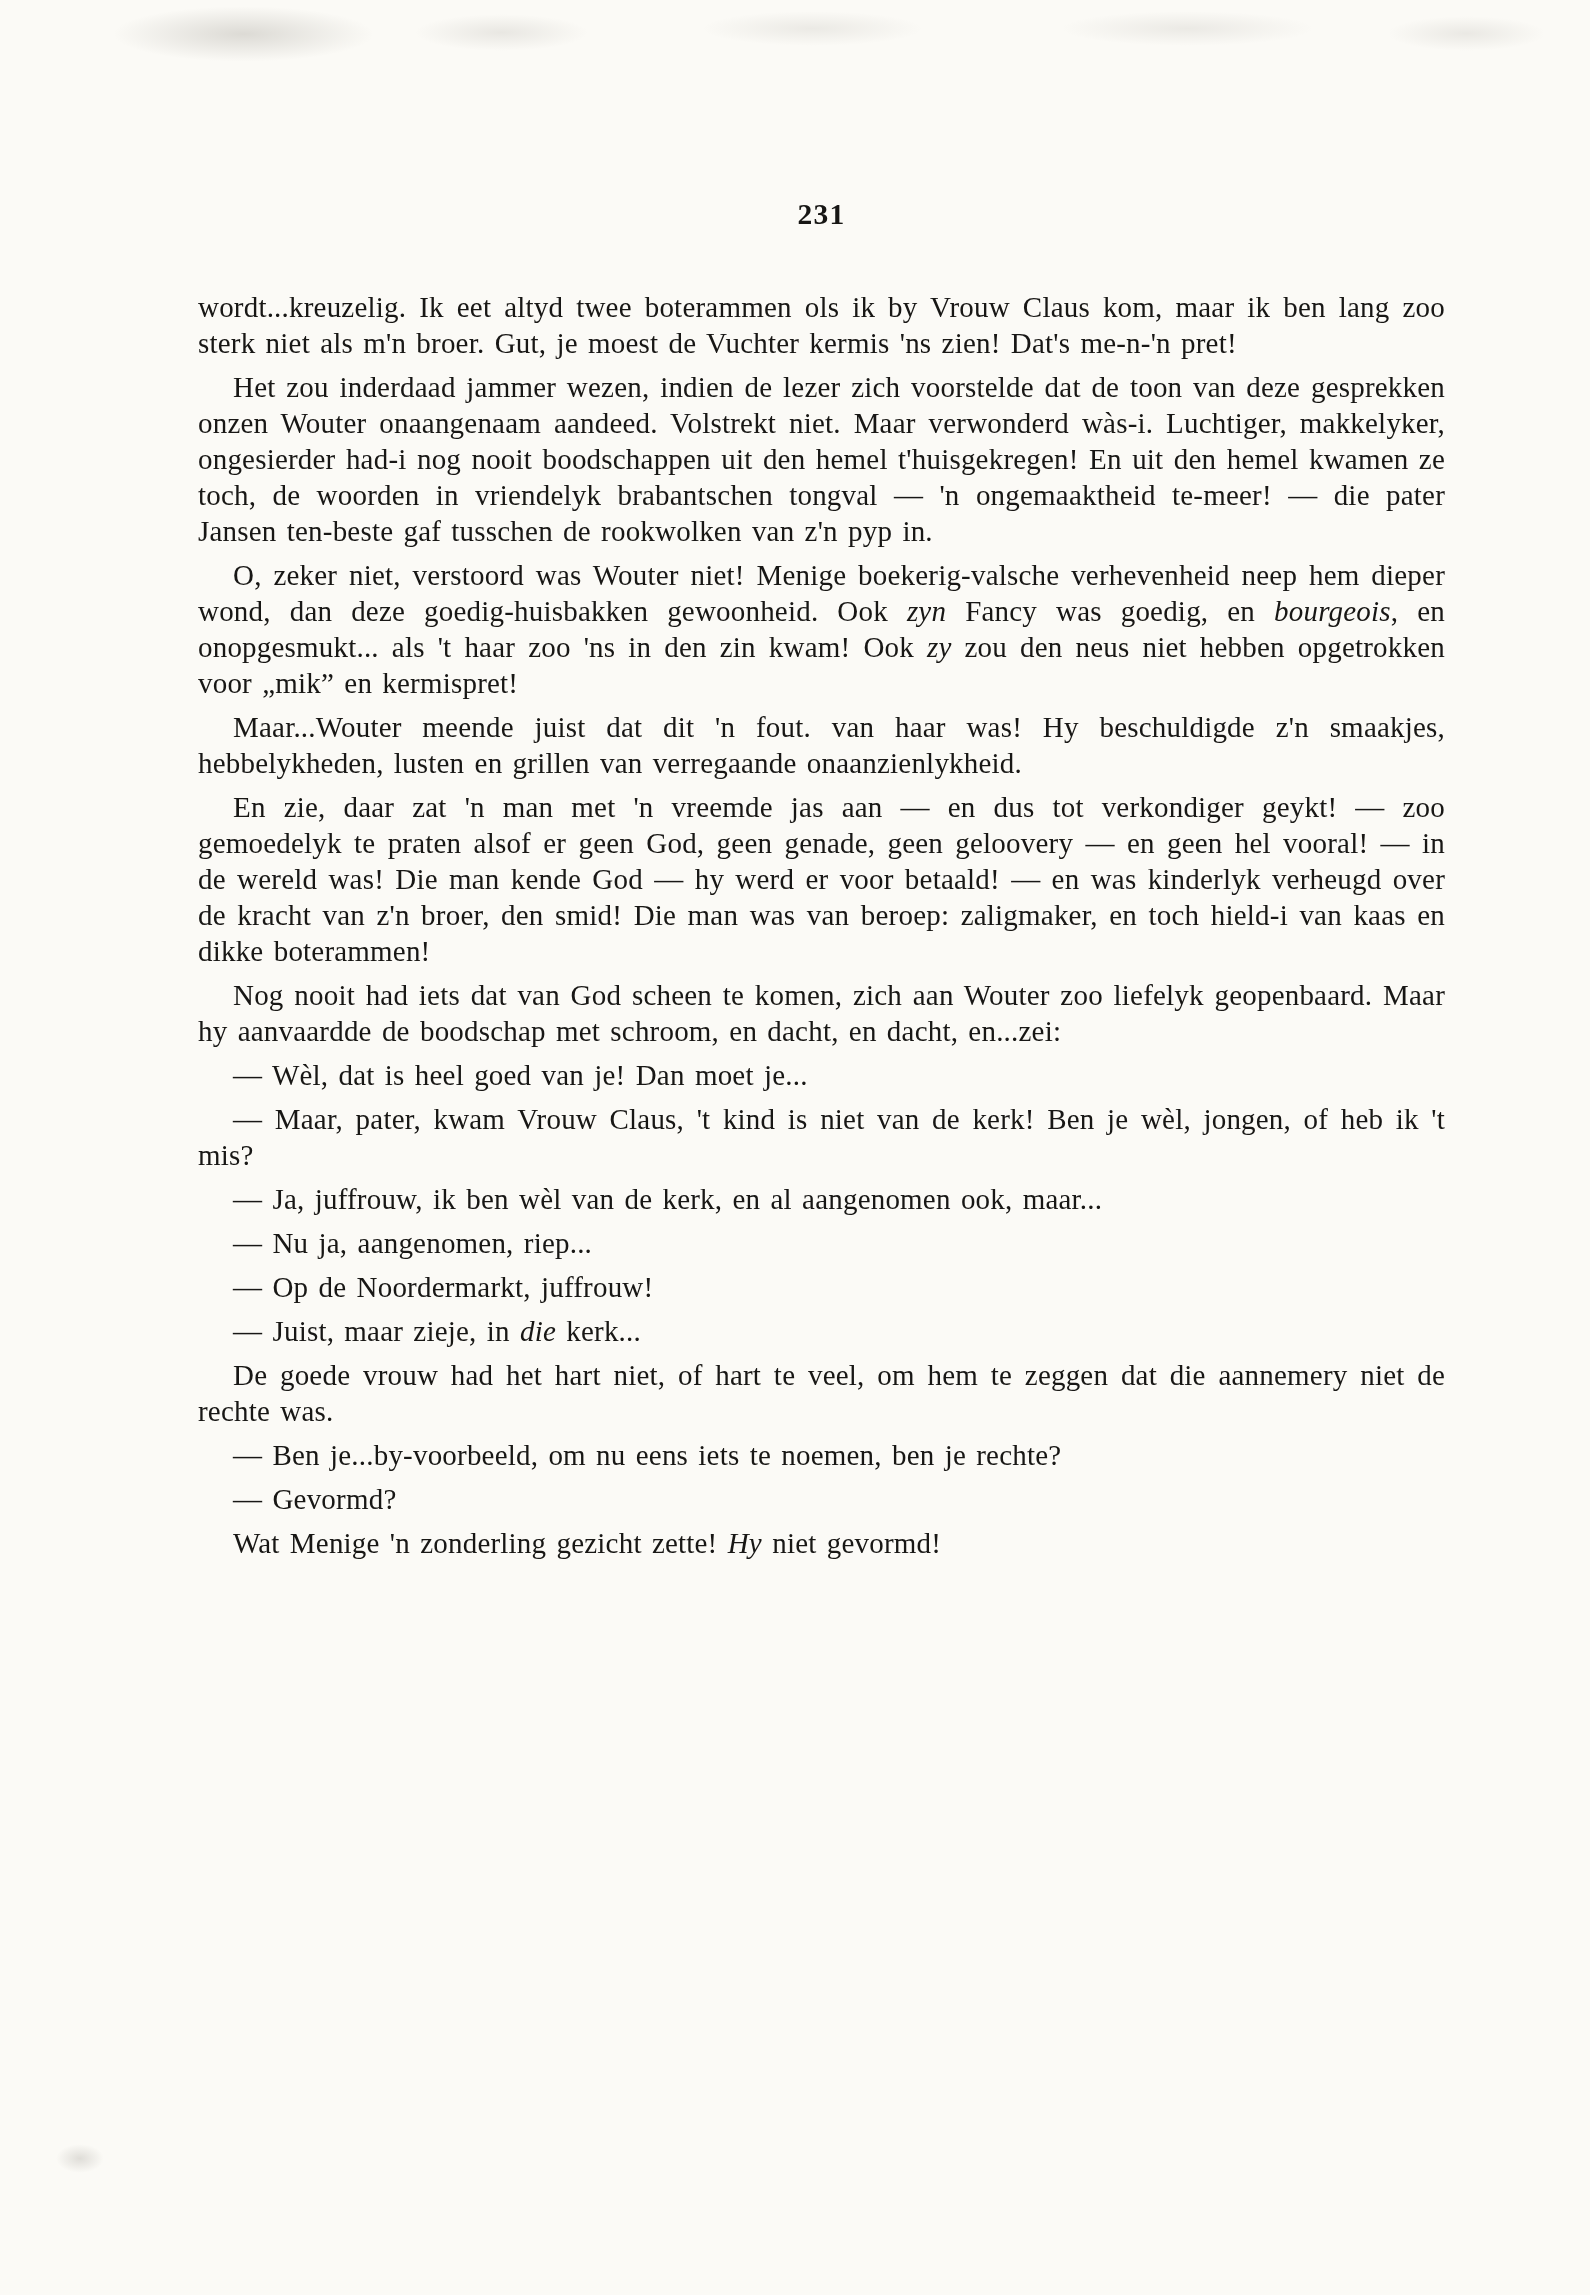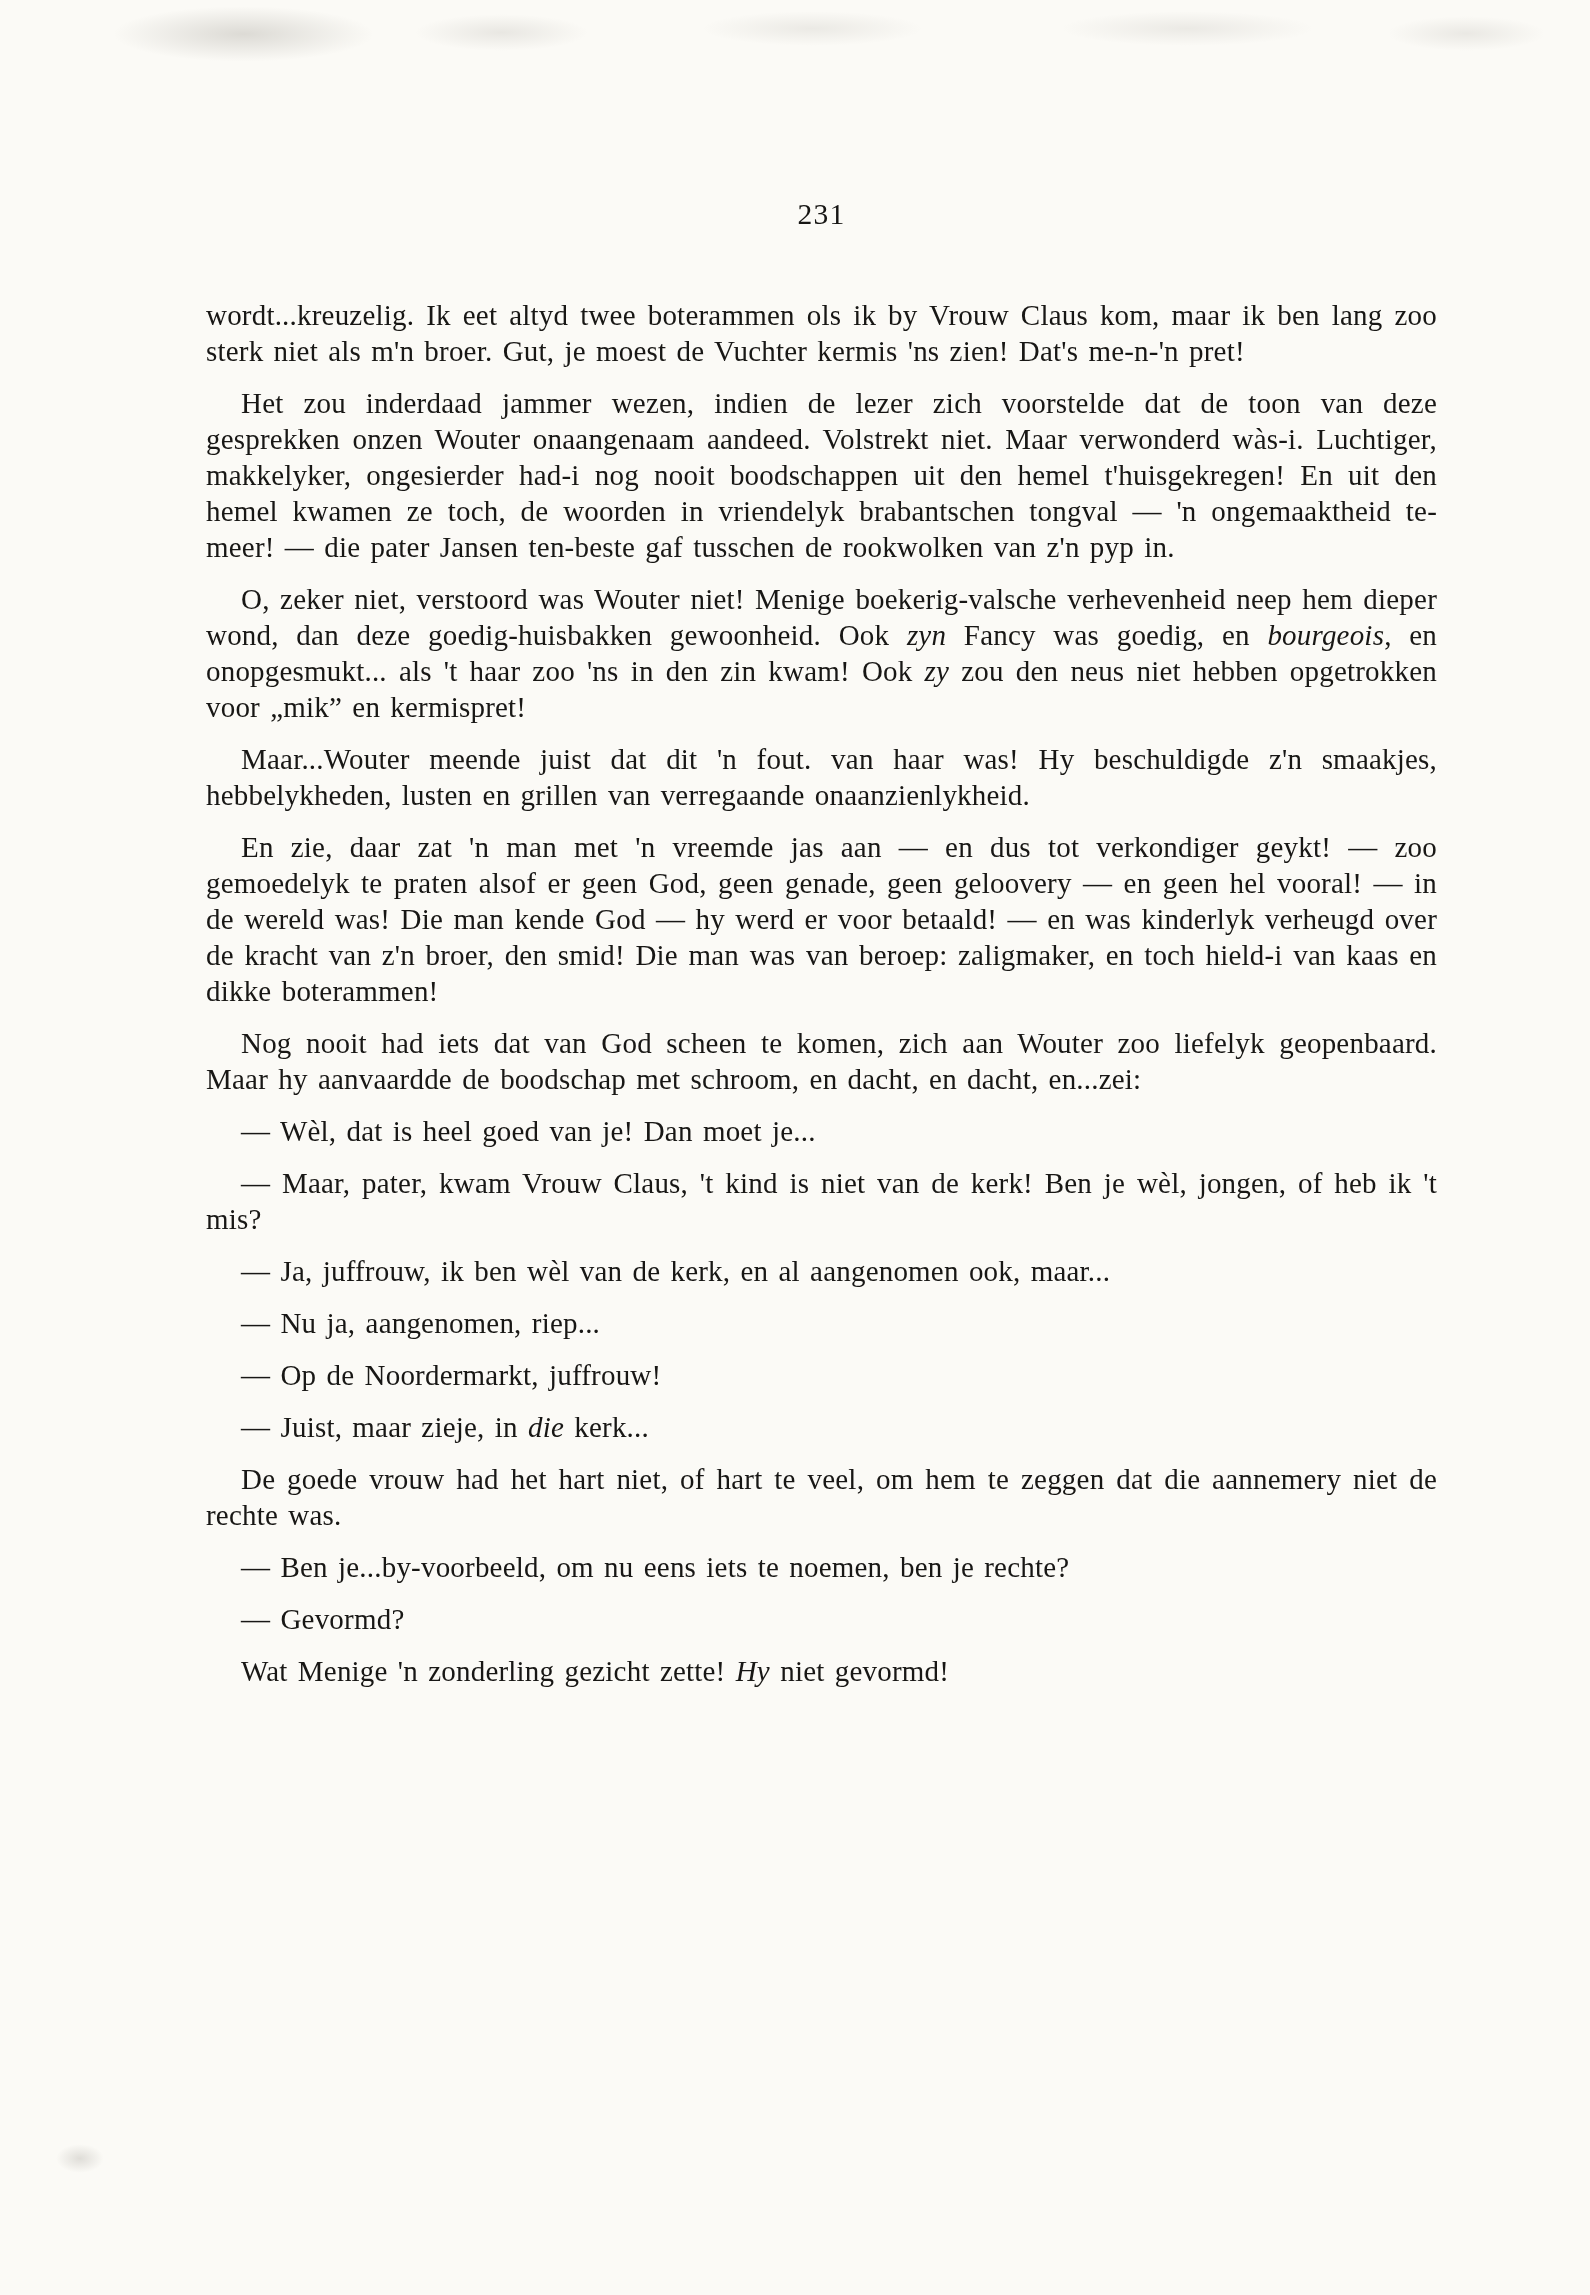--- a/index.html
+++ b/index.html
@@ -40,34 +40,35 @@
   .page-number {
     position: absolute;
     top: 196px;
     left: 190px;
     width: 1263px;
     text-align: center;
     font-size: 29.5px;
     line-height: 36px;
     letter-spacing: 1.2px;
     color: #171614;
+    font-weight: bold;
   }
   .text-block {
     position: absolute;
     top: 281px;
     left: 190px;
     width: 1263px;
     font-size: 29px;
     line-height: 36px;
     text-align: justify;
     word-spacing: 2.8px;
     letter-spacing: 0.2px;
   }
   .para {
-    margin: 16px;
+    margin: 8px;
     font-family: Liberation Serif, serif;
   }
   .para.indent {
     text-indent: 35px;
   }
   .it {
     font-style: italic;
   }
 </style>
 </head>

